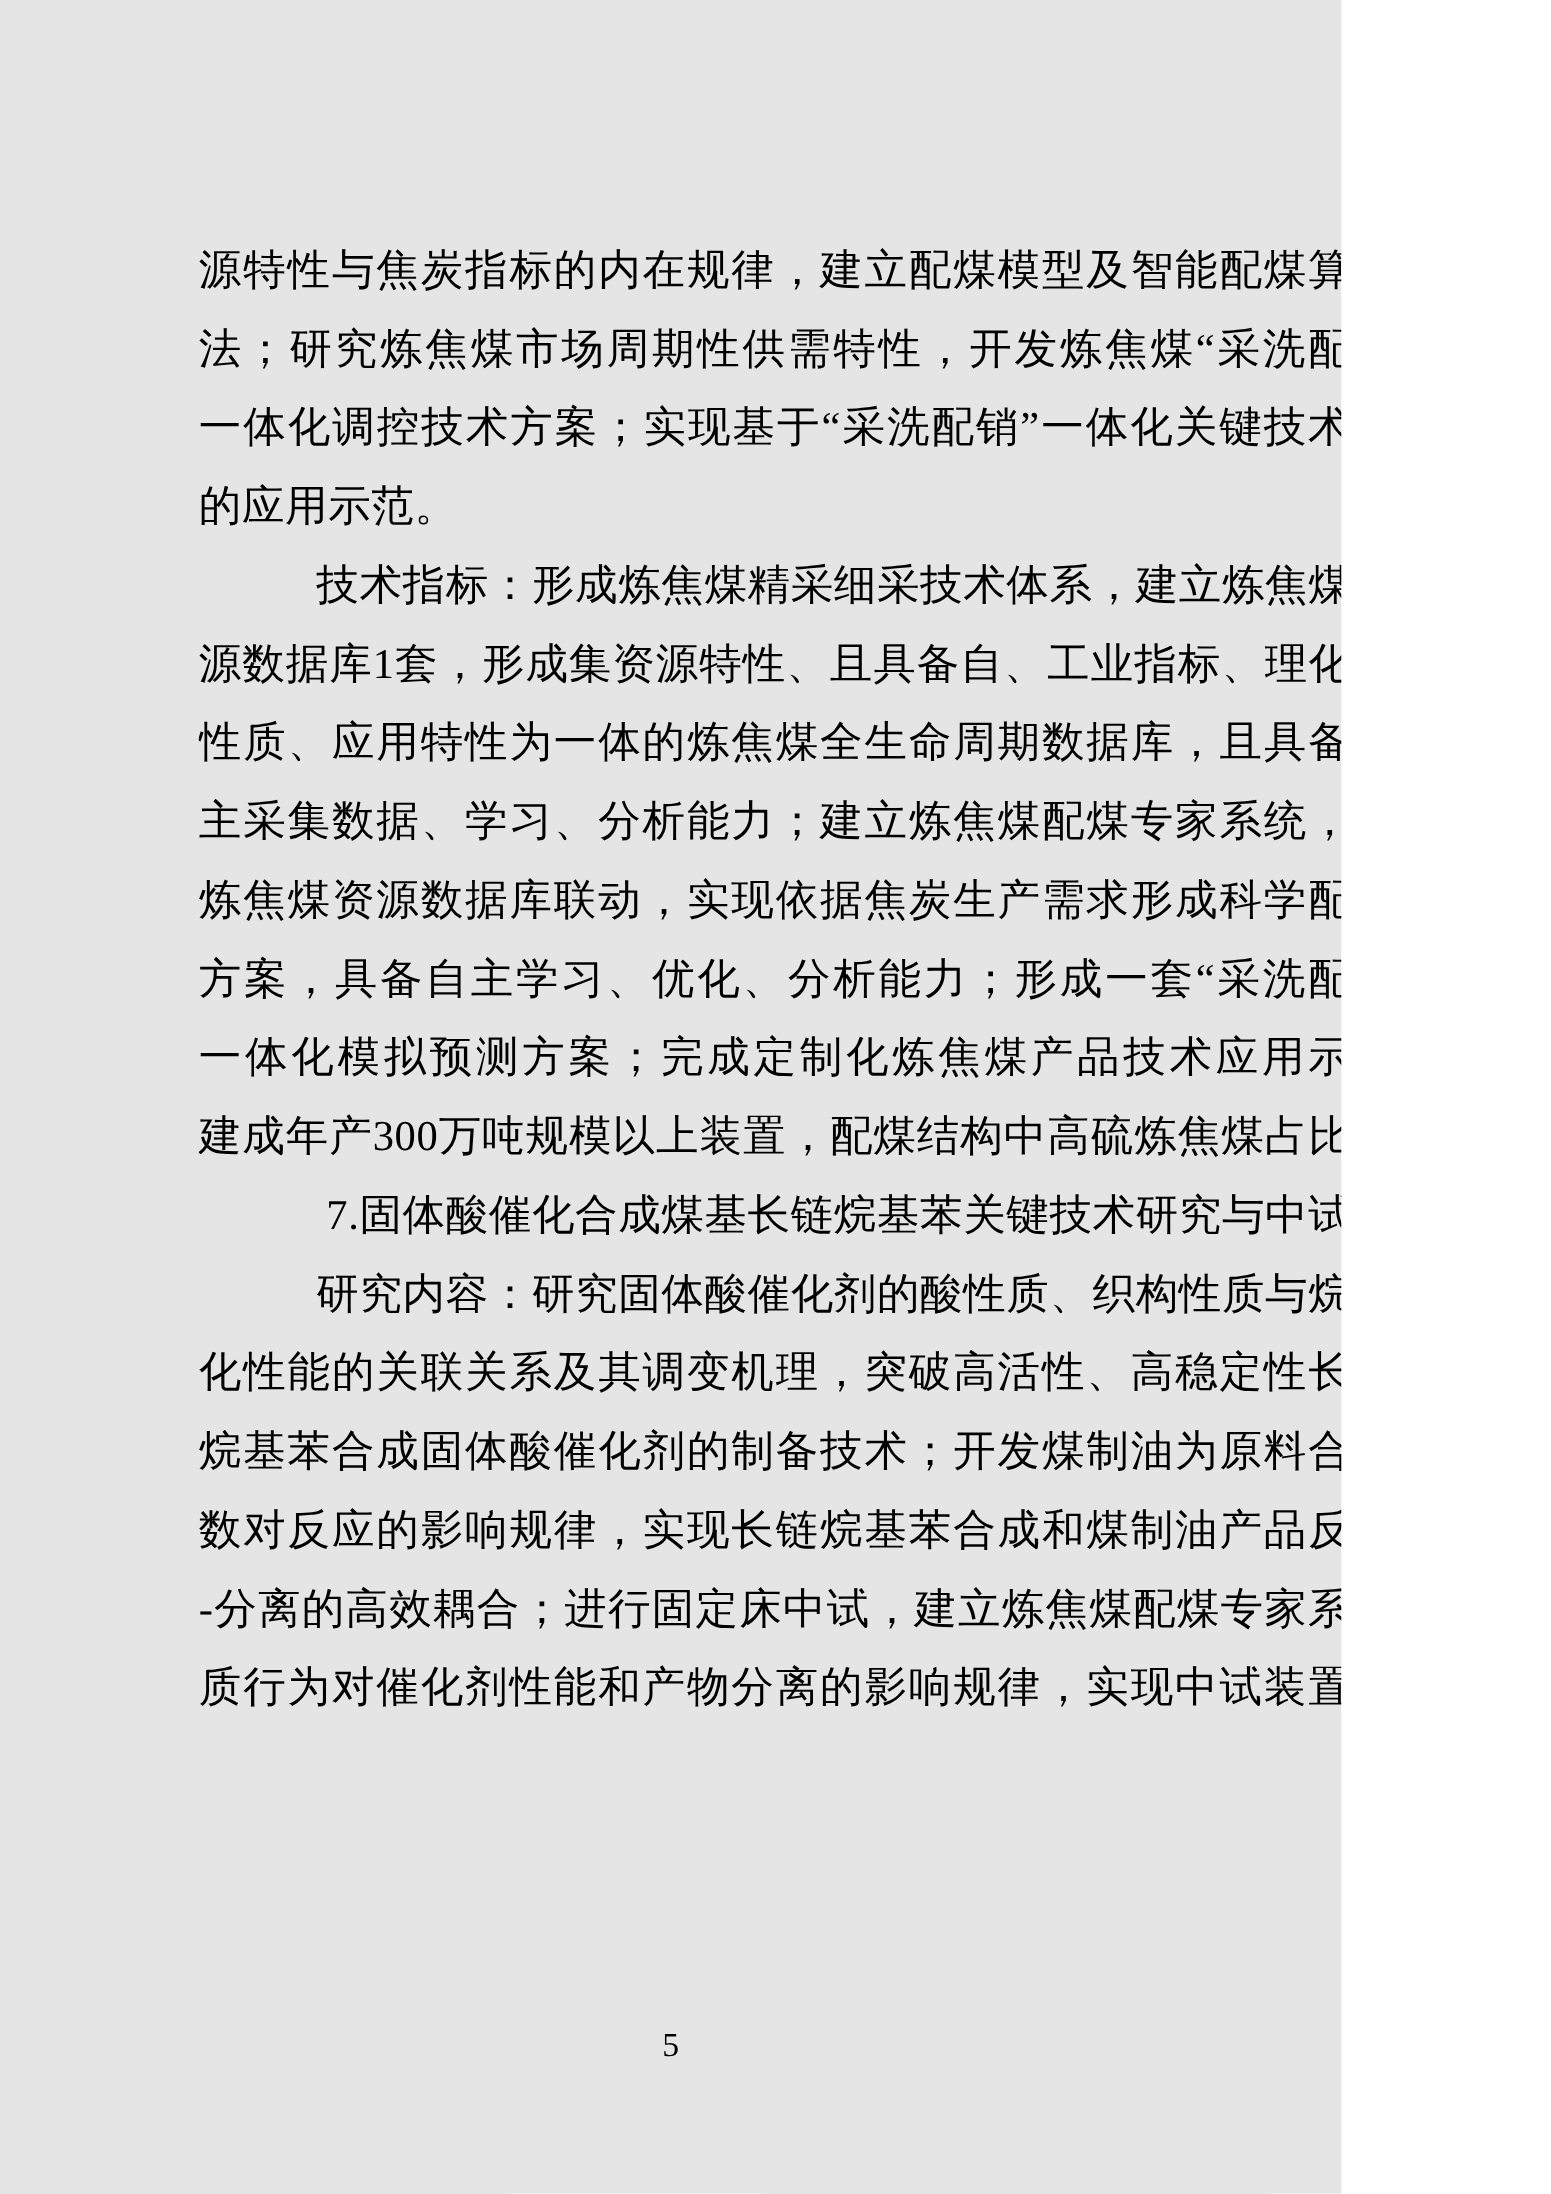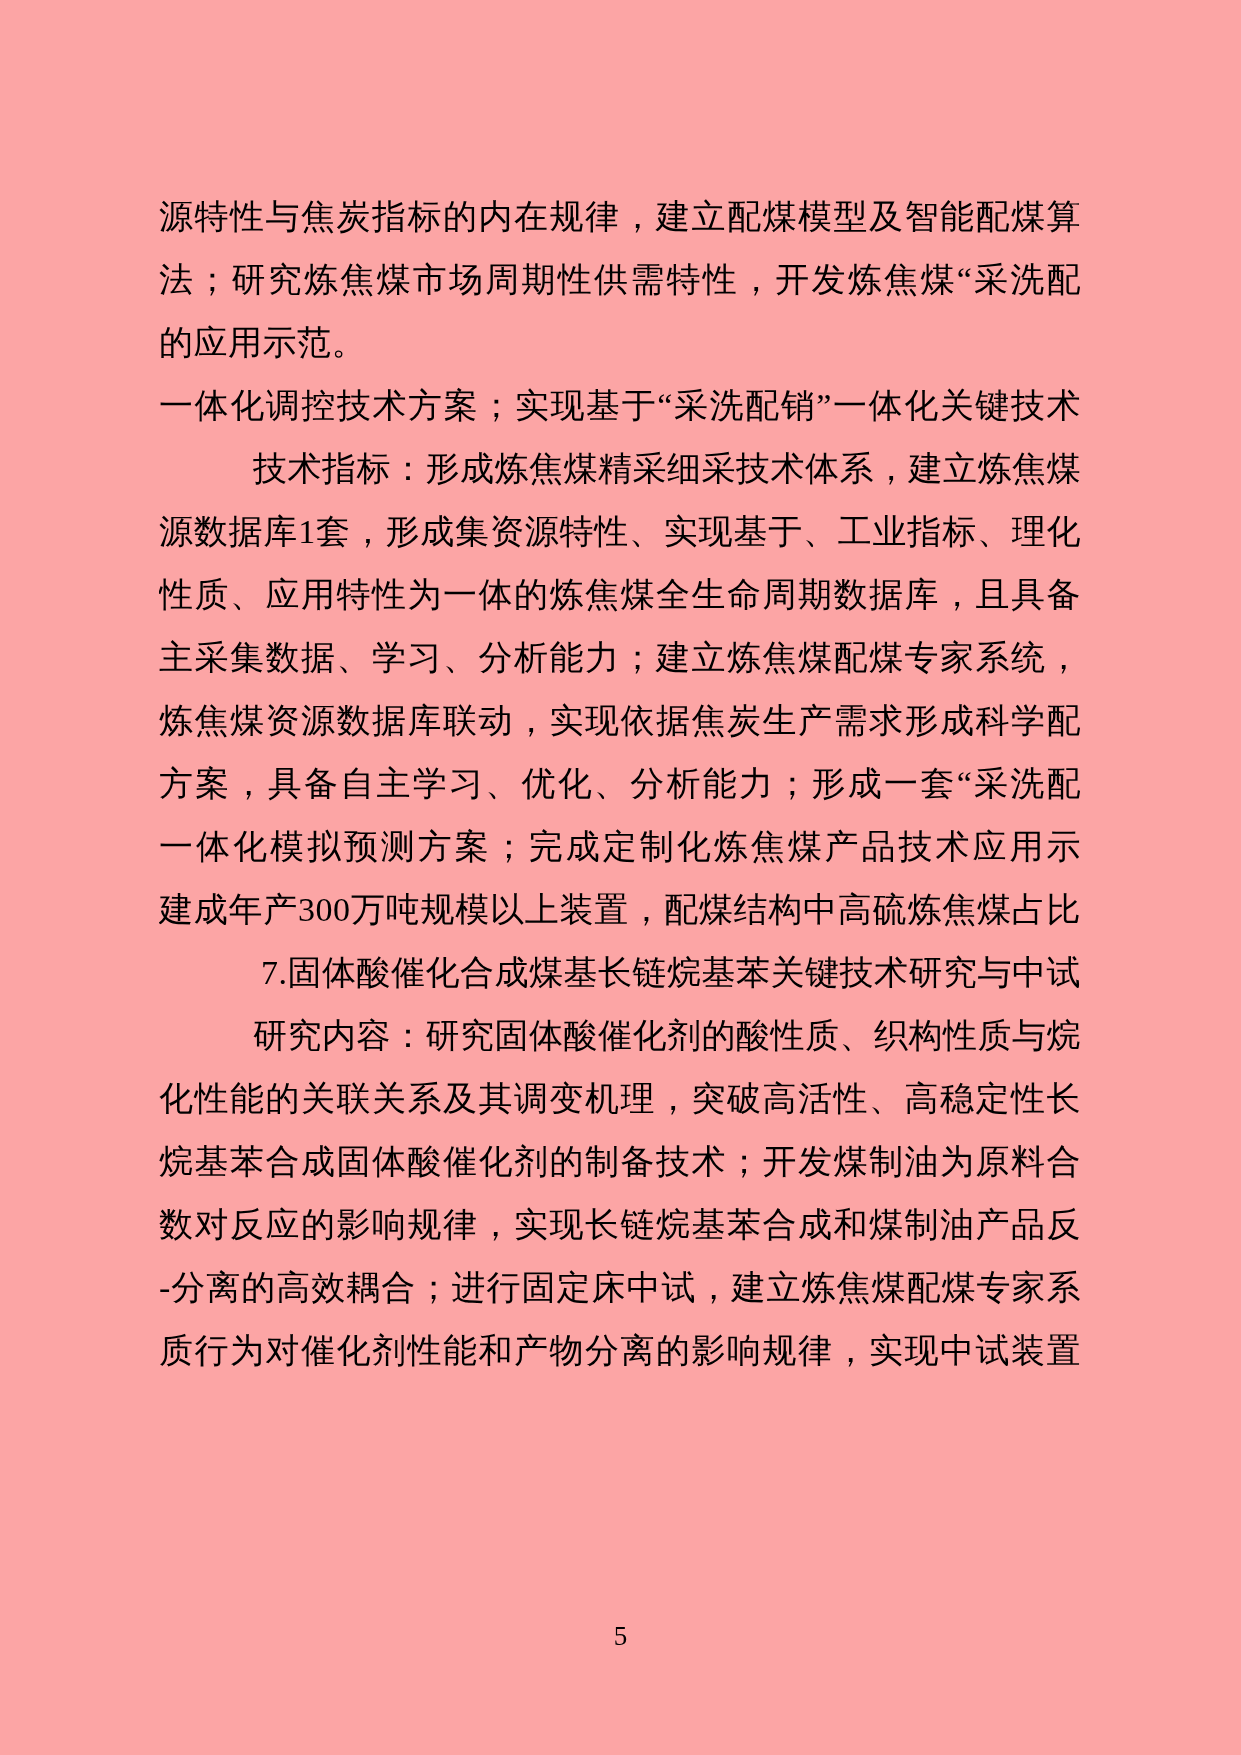--- a/index.html
+++ b/index.html
@@ -2,23 +2,23 @@
 <html lang="zh"><head>
 <meta charset="utf-8">
 <style>
   html, body {
     margin: 0;
     padding: 0;
     background: #ffffff;
   }
   .page {
     position: relative;
-    width: 1241px;
+    width: 1073px;
     height: 1755px;
-    background: #fca5a5;
+    background: #e5e5e5;
     color: #000000;
     font-family: "Liberation Serif", "DejaVu Serif", serif;
     overflow: hidden;
   }
   .text-block {
     position: absolute;
     left: 159px;
     top: 185px;
     width: 922px;
   }
@@ -51,24 +51,24 @@
     color: #000000;
   }
 </style>
 </head>
 <body>
 
 <div class="page">
   <div class="text-block">
       <div class="line justify">源特性与焦炭指标的内在规律，建立配煤模型及智能配煤算</div>
       <div class="line justify">法；研究炼焦煤市场周期性供需特性，开发炼焦煤“采洗配销”</div>
+      <div class="line justify">一体化调控技术方案；实现基于“采洗配销”一体化关键技术</div>
       <div class="line">的应用示范。</div>
-      <div class="line justify">一体化调控技术方案；实现基于“采洗配销”一体化关键技术</div>
       <div class="line indent justify">技术指标：形成炼焦煤精采细采技术体系，建立炼焦煤资</div>
-      <div class="line justify">源数据库1套，形成集资源特性、实现基于、工业指标、理化</div>
+      <div class="line justify">源数据库1套，形成集资源特性、且具备自、工业指标、理化</div>
       <div class="line justify">性质、应用特性为一体的炼焦煤全生命周期数据库，且具备自</div>
       <div class="line justify">主采集数据、学习、分析能力；建立炼焦煤配煤专家系统，与</div>
       <div class="line justify">炼焦煤资源数据库联动，实现依据焦炭生产需求形成科学配煤</div>
       <div class="line justify">方案，具备自主学习、优化、分析能力；形成一套“采洗配销”</div>
       <div class="line justify">一体化模拟预测方案；完成定制化炼焦煤产品技术应用示范，</div>
       <div class="line justify">建成年产300万吨规模以上装置，配煤结构中高硫炼焦煤占比</div>
       <div class="line indent">7.固体酸催化合成煤基长链烷基苯关键技术研究与中试</div>
       <div class="line indent justify">研究内容：研究固体酸催化剂的酸性质、织构性质与烷基</div>
       <div class="line justify">化性能的关联关系及其调变机理，突破高活性、高稳定性长链</div>
       <div class="line justify">烷基苯合成固体酸催化剂的制备技术；开发煤制油为原料合成</div>

